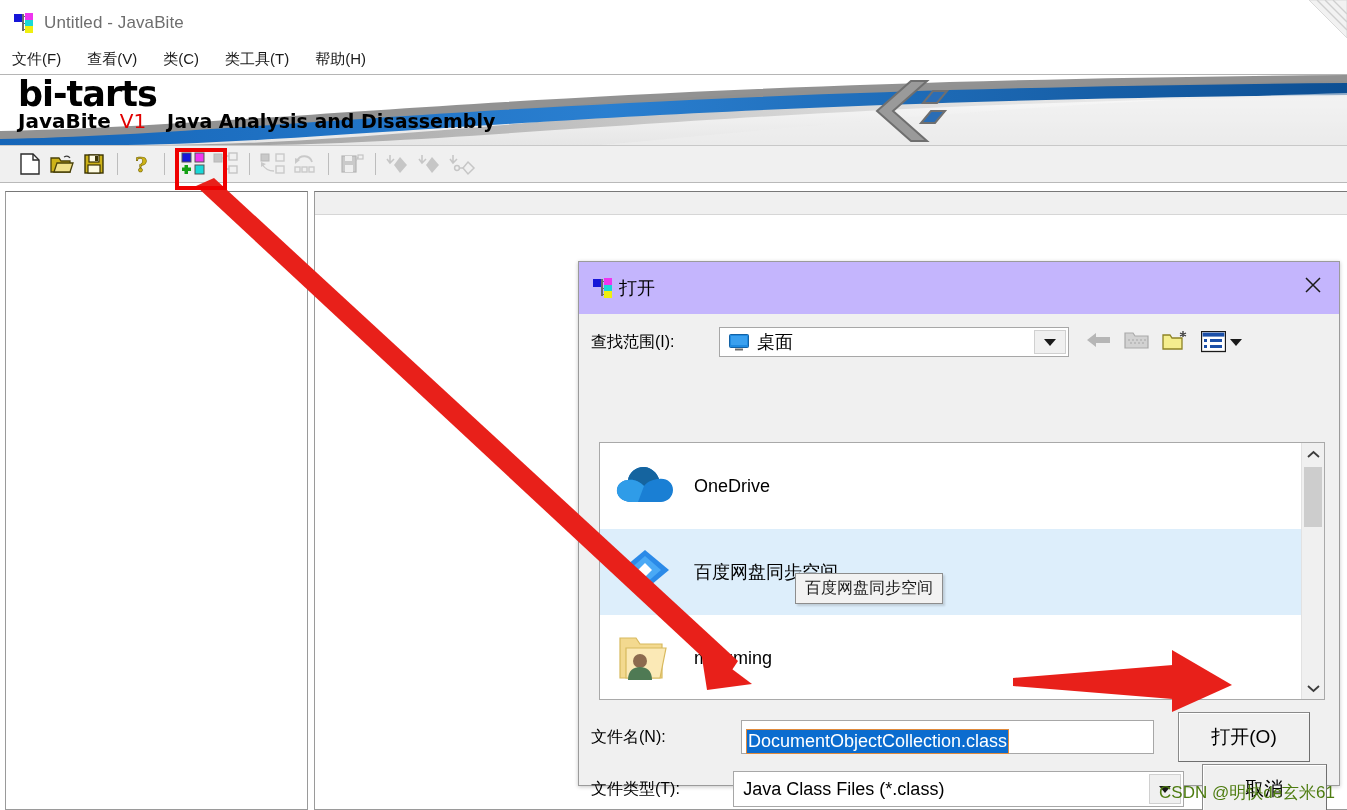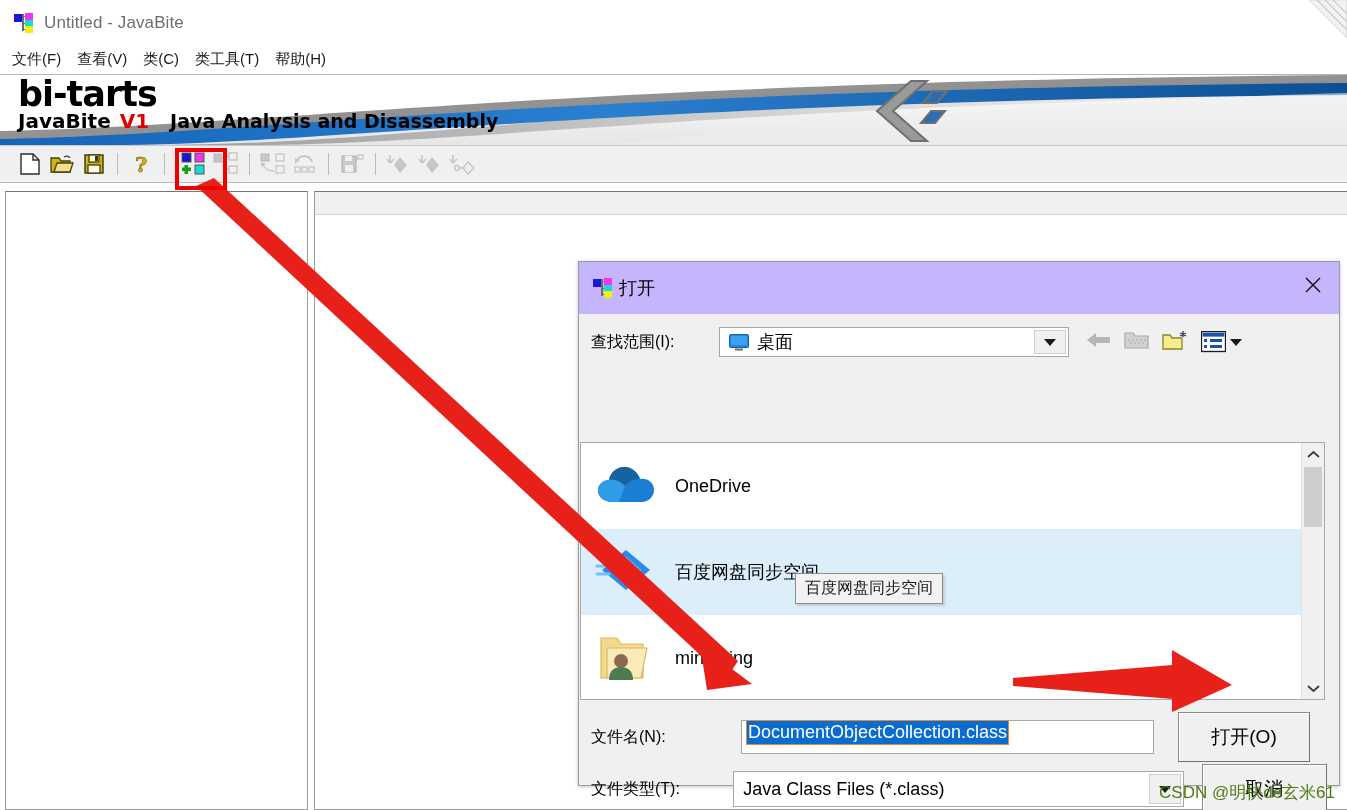--- a/index.html
+++ b/index.html
@@ -22,31 +22,31 @@
   .jb-icon .s1{left:0;top:1px;width:8px;height:8px;background:#1616d8;}
   .jb-icon .s2{left:11px;top:0px;width:8px;height:8px;background:#ef35ef;}
   .jb-icon .s3{left:11px;top:7px;width:8px;height:7px;background:#19d8d8;}
   .jb-icon .s4{left:11px;top:13px;width:8px;height:7px;background:#efef10;}
   .jb-icon .bar{left:8px;top:1px;width:2px;height:17px;background:#6b6b6b;}
   .jb-icon .tick1{left:9px;top:3px;width:3px;height:1px;background:#6b6b6b;}
   .jb-icon .tick2{left:9px;top:10px;width:3px;height:1px;background:#6b6b6b;}
   .jb-icon .tick3{left:9px;top:16px;width:3px;height:1px;background:#6b6b6b;}
 
   
-  .menubar{height:26px;display:flex;align-items:center;padding-left:12px;gap:16px;background:#ffffff;}
+  .menubar{height:26px;display:flex;align-items:center;padding-left:12px;gap:26px;background:#ffffff;}
   .menubar .mi{font-size:15px;color:#1a1a1a;cursor:default;}
 
   
   .banner{position:relative;height:70px;margin:2px 0 0 0;overflow:hidden;border-top:1px solid #b5b5b5;background:#7dd3fc;}
   .banner .bg{position:absolute;inset:0;}
   .brandwrap{position:absolute;left:18px;top:2px;z-index:4;}
   .brand1{font-family:"DejaVu Sans",sans-serif;font-weight:bold;font-size:35px;color:#000;letter-spacing:-1px;line-height:34px;}
   .brand2{display:flex;align-items:baseline;gap:9px;margin-top:-2px;}
   .brand2 .b2a{font-family:"DejaVu Sans",sans-serif;font-weight:bold;font-size:20px;color:#000;}
-  .brand2 .b2v{font-family:"DejaVu Sans",sans-serif;font-weight:bold;font-size:20px;color:#e00000;}
+  .brand2 .b2v{font-family:"DejaVu Sans",sans-serif;font-weight:normal;font-size:20px;color:#e00000;}
   .brand2 .b2s{font-family:"DejaVu Sans",sans-serif;font-weight:bold;font-size:19px;color:#000;margin-left:12px;}
   .banner-logo{position:absolute;right:390px;top:4px;z-index:3;}
 
   
   .toolbar{height:36px;background:#f0f0f0;border-top:1px solid #c8c8c8;border-bottom:1px solid #b9b9b9;
            display:flex;align-items:center;padding-left:14px;gap:0px;position:relative;}
   .tbtn{width:32px;height:30px;display:flex;align-items:center;justify-content:center;}
   .tsep{width:1px;height:22px;background:#bdbdbd;margin:0 7px;}
 
   
@@ -65,37 +65,37 @@
 
   .row-look{position:absolute;left:12px;top:0px;right:12px;height:56px;display:flex;align-items:center;}
   .lbl{font-size:16px;color:#000;}
   .combo{position:relative;height:30px;background:#fff;border:1px solid #a7a7a7;display:flex;align-items:center;padding-left:9px;box-sizing:border-box;}
   .combo .cbtn{position:absolute;right:2px;top:2px;bottom:2px;width:30px;background:#f0f0f0;border:1px solid #d0d0d0;display:flex;align-items:center;justify-content:center;}
   .caret{width:0;height:0;border-left:6px solid transparent;border-right:6px solid transparent;border-top:7px solid #1a1a1a;}
 
   .navbtns{display:flex;align-items:center;gap:12px;margin-left:16px;}
 
   
-  .filelist{position:absolute;left:1px;right:14px;top:128px;height:256px;background:#fff;border:1px solid #a9a9a9;overflow:hidden;}
+  .filelist{position:absolute;left:20px;right:14px;top:128px;height:256px;background:#fff;border:1px solid #a9a9a9;overflow:hidden;}
   .fl-items{position:absolute;left:0;top:0;right:22px;bottom:0;}
   .fl-item{height:86px;display:flex;align-items:center;padding-left:14px;gap:18px;}
   .fl-item.sel{background:#ddeefb;}
   .fl-item .fname{font-size:18px;color:#000;}
   .scrollbar{position:absolute;right:0;top:0;bottom:0;width:22px;background:#f0f0f0;border-left:1px solid #e2e2e2;}
   .sb-arrow{height:22px;display:flex;align-items:center;justify-content:center;color:#4a4a4a;font-size:13px;}
   .sb-thumb{position:absolute;left:2px;right:2px;top:24px;height:60px;background:#cdcdcd;}
 
   
   .tooltip{position:absolute;left:795px;top:573px;background:#f2f2f2;border:1px solid #8d8d8d;
            padding:4px 9px;font-size:16px;color:#1a1a1a;z-index:40;box-shadow:2px 2px 2px rgba(0,0,0,.14);}
 
   
   .row-name{position:absolute;left:12px;top:400px;right:12px;height:46px;display:flex;align-items:center;}
   .row-type{position:absolute;left:12px;top:452px;right:12px;height:46px;display:flex;align-items:center;}
-  .textbox{height:34px;background:#fff;border:1px solid #a7a7a7;display:flex;align-items:flex-start;padding-left:5px;box-sizing:border-box;}
+  .textbox{height:34px;background:#fff;border:1px solid #a7a7a7;display:flex;align-items:flex-end;padding-left:5px;box-sizing:border-box;}
   .sel-text{background:#0b6ccf;color:#fff;font-size:18px;padding:1px 1px;outline:1px solid #e08a3c;}
   .dbtn{width:130px;height:48px;background:#f0f0f0;border:1px solid #8a8a8a;border-right-color:#6f6f6f;border-bottom-color:#6f6f6f;
         display:flex;align-items:center;justify-content:center;font-size:19px;color:#000;box-shadow:inset 1px 1px 0 #ffffff;}
 
   
   .annot{position:absolute;inset:0;pointer-events:none;z-index:60;}
   .hl-box{position:absolute;left:175px;top:148px;width:52px;height:42px;border:4px solid #ef0000;box-sizing:border-box;}
 
   
   .wm{position:absolute;right:12px;bottom:6px;font-size:17px;color:#4d7c0f;z-index:70;}

